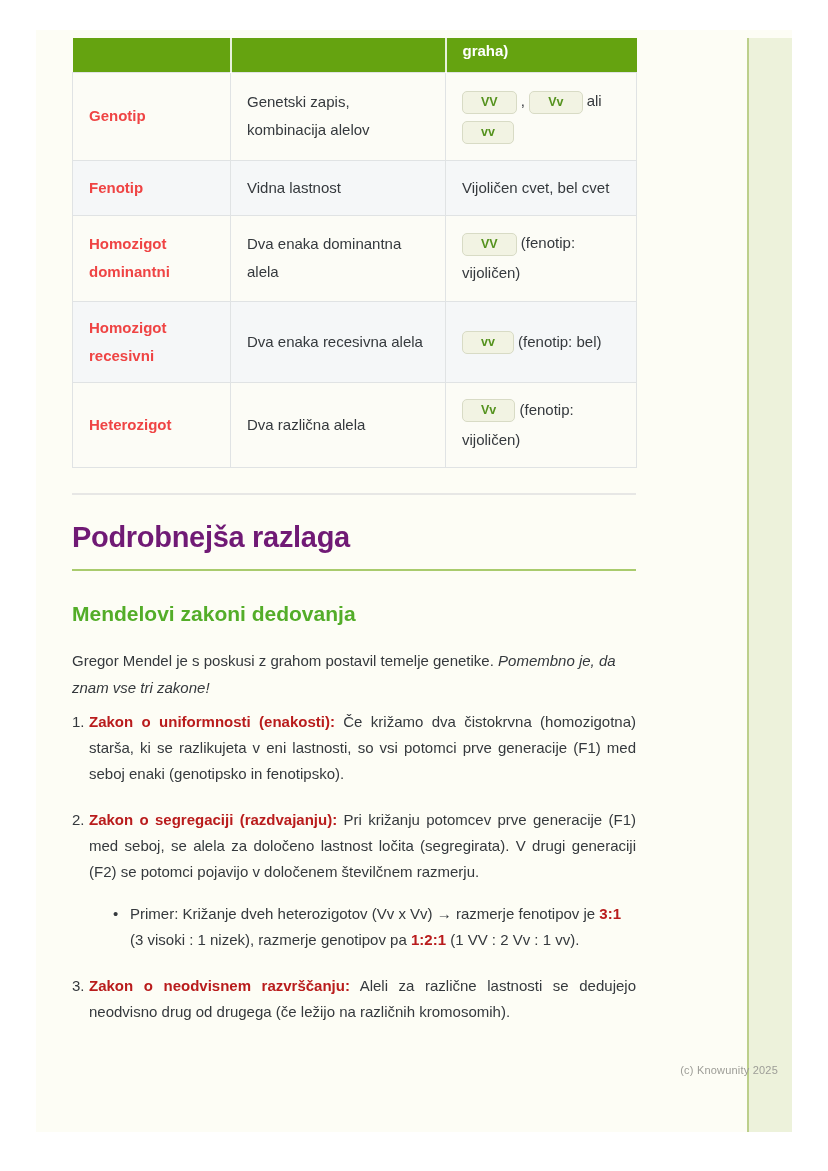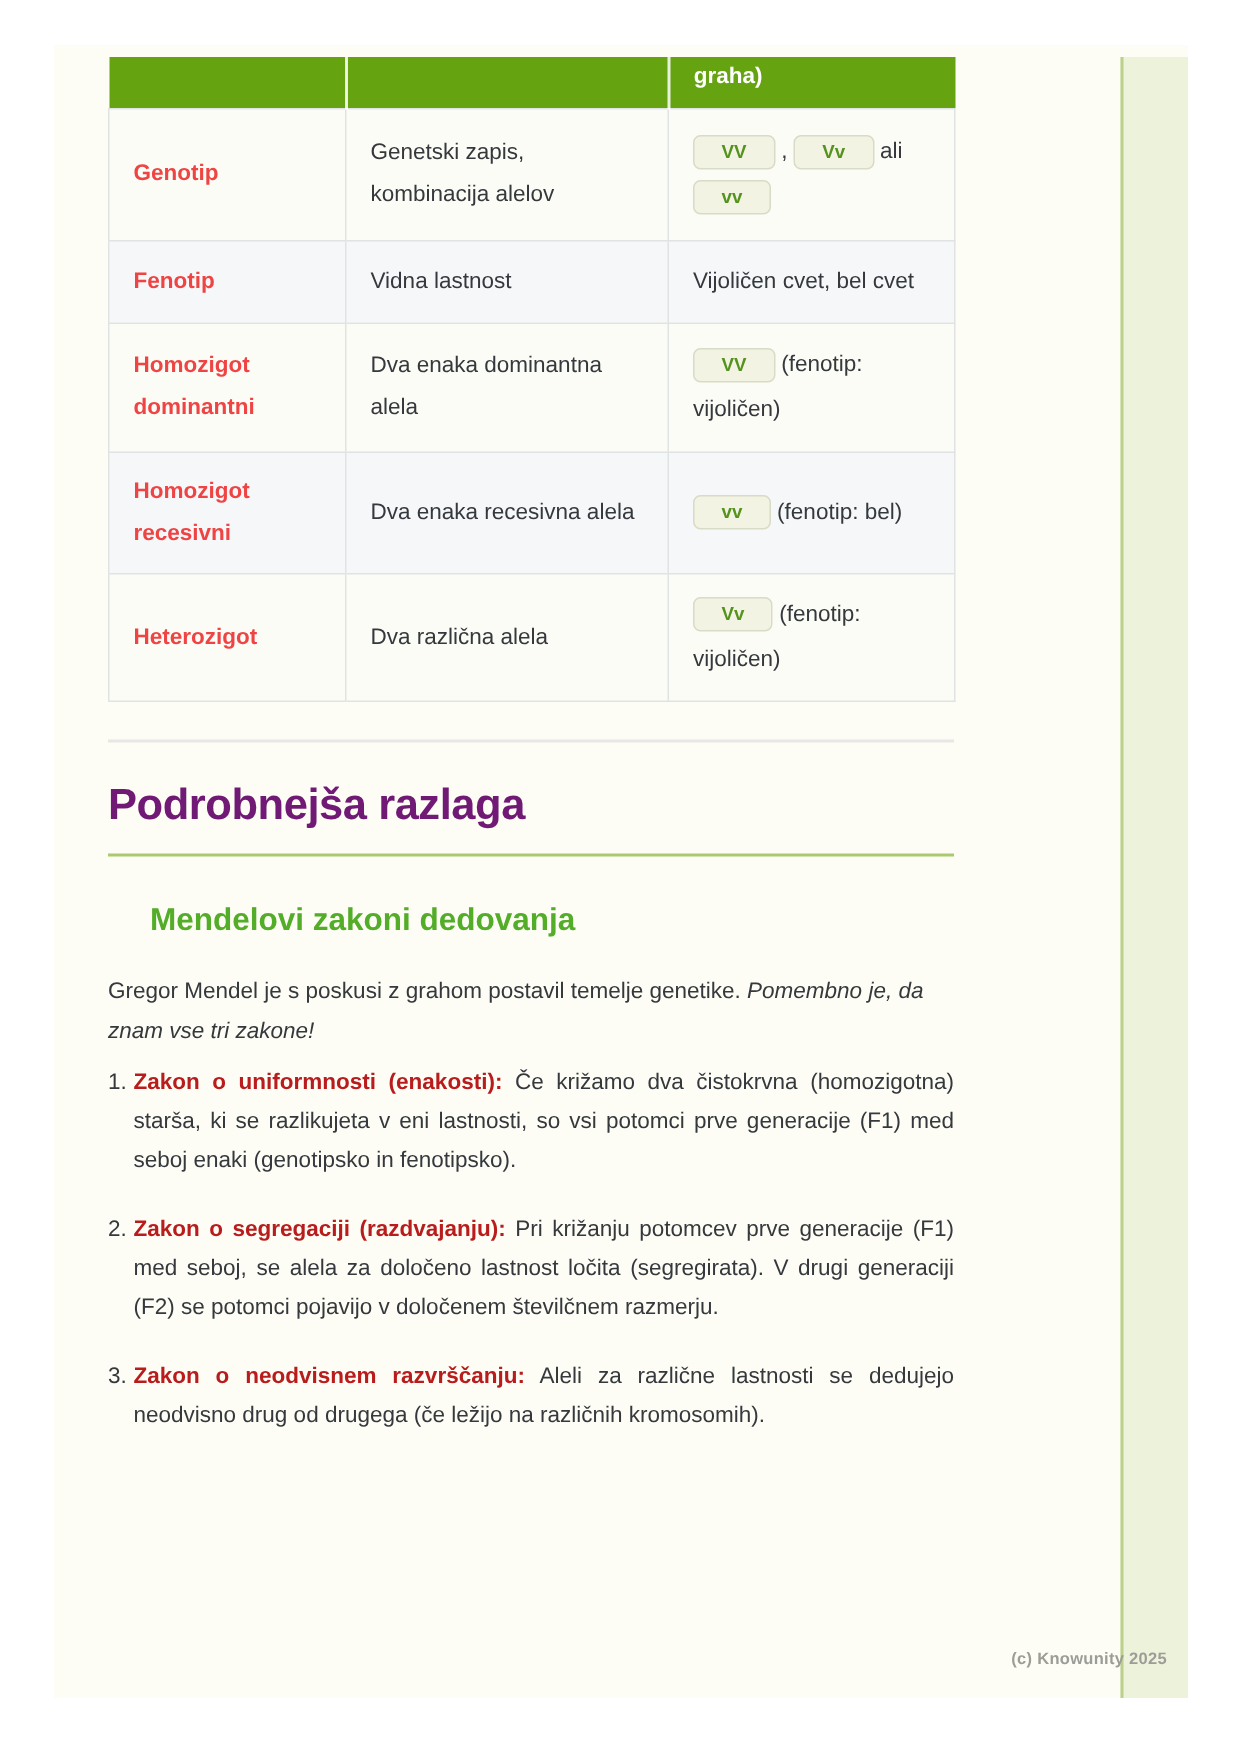--- a/index.html
+++ b/index.html
@@ -31,34 +31,34 @@
   .gtable .def  { color:#35393d; line-height:28px; }
   .gtable .ex   { color:#35393d; line-height:30px; }
   .badge { display:inline-block; background:#f2f3e3; border:1px solid #d8dbc5;
     border-radius:5px; padding:0 18px; line-height:21px; font-size:12.5px; font-weight:700;
     color:#55921e; vertical-align:middle; }
 
   .hr { height:2px; background:#e7e7e5; margin-top:25px; }
   h2 { margin-top:23px; font-size:29px; line-height:38px; font-weight:700;
     color:#701a75; letter-spacing:-0.3px; }
   .h2-underline { height:2px; background:#a9cb6d; margin-top:13px; }
-  h3 { margin-top:30px; font-size:21px; line-height:26px; font-weight:700; color:#53ad28;margin-left:28px; }
+  h3 { margin-top:30px; font-size:21px; line-height:26px; font-weight:700; color:#53ad28; }
   .intro { margin-top:20px; font-size:15px; line-height:27px; }
 
   .laws { margin-top:8px; }
   .law { position:relative; padding-left:17px; margin-top:20px; font-size:15px; line-height:26px; }
   .law:first-child { margin-top:0; }
   .law-num { position:absolute; left:0; top:0; }
   .law-text { text-align:justify; }
   .law strong { color:#b91c1c; }
   .bullet { position:relative; padding-left:41px; margin-top:16px; }
   .bullet::before { content:"\2022"; position:absolute; left:24px; top:0; color:#35393d; }
 
-  .footer { position:absolute; top:1100px; right:50px; font-size:11px; color:#9d9d97;
-    z-index:3; letter-spacing:.2px;font-weight:bold; }
+  .footer { position:absolute; top:1064px; right:50px; font-size:11px; color:#9d9d97;
+    z-index:3; letter-spacing:.2px; }
 </style>
 </head>
 <body>
 
 <div class="page-bg"></div>
 <div class="edge-strip"></div>
 
 <div class="content">
 
   <table class="gtable">
@@ -115,20 +115,21 @@
   <p class="intro" id="intro"><span>Gregor Mendel je s poskusi z grahom postavil temelje genetike. </span><em>Pomembno je, da znam vse tri zakone!</em></p>
 
   <div class="laws" id="laws">
       <div class="law">
         <span class="law-num">1.</span>
         <div class="law-text"><strong>Zakon o uniformnosti (enakosti):</strong> Če križamo dva čistokrvna (homozigotna) starša, ki se razlikujeta v eni lastnosti, so vsi potomci prve generacije (F1) med seboj enaki (genotipsko in fenotipsko).</div>
       </div>
       <div class="law">
         <span class="law-num">2.</span>
         <div class="law-text"><strong>Zakon o segregaciji (razdvajanju):</strong> Pri križanju potomcev prve generacije (F1) med seboj, se alela za določeno lastnost ločita (segregirata). V drugi generaciji (F2) se potomci pojavijo v določenem številčnem razmerju.</div>
+        <div class="bullet"><span>Primer: Križanje dveh heterozigotov (Vv x Vv) → razmerje fenotipov je </span><strong>3:1</strong><span> (3 visoki : 1 nizek), razmerje genotipov pa </span><strong>1:2:1</strong><span> (1 VV : 2 Vv : 1 vv).</span></div>
       </div>
       <div class="law">
         <span class="law-num">3.</span>
         <div class="law-text"><strong>Zakon o neodvisnem razvrščanju:</strong> Aleli za različne lastnosti se dedujejo neodvisno drug od drugega (če ležijo na različnih kromosomih).</div>
       </div>
     </div>
 
 </div>
 
 <div class="footer">(c) Knowunity 2025</div>

